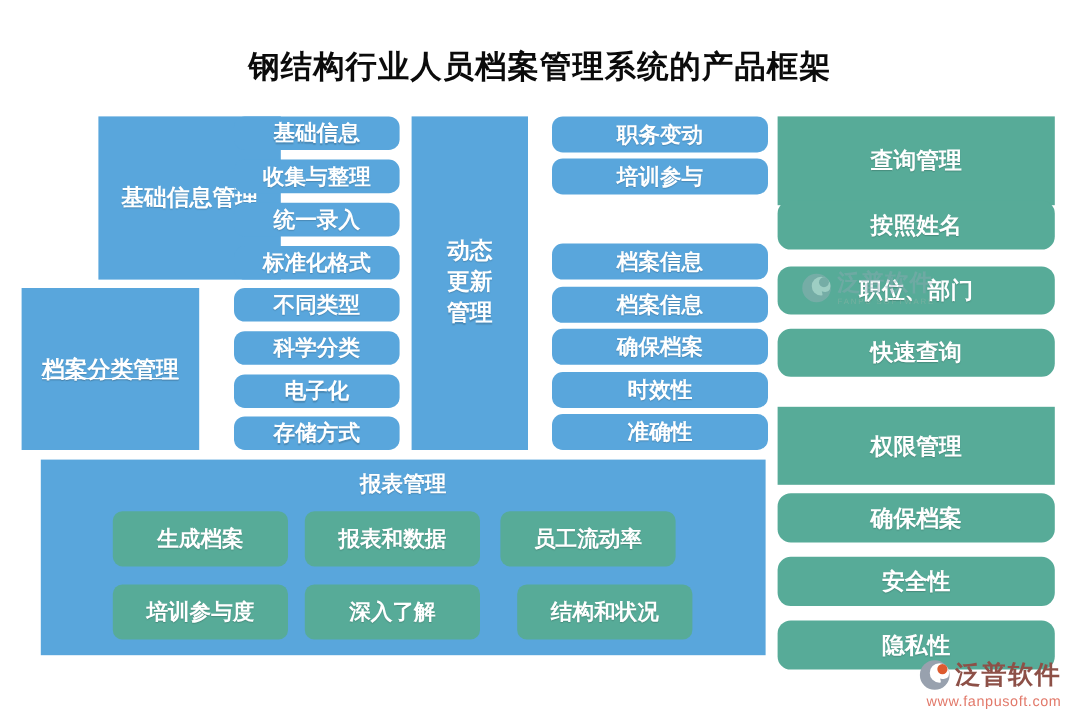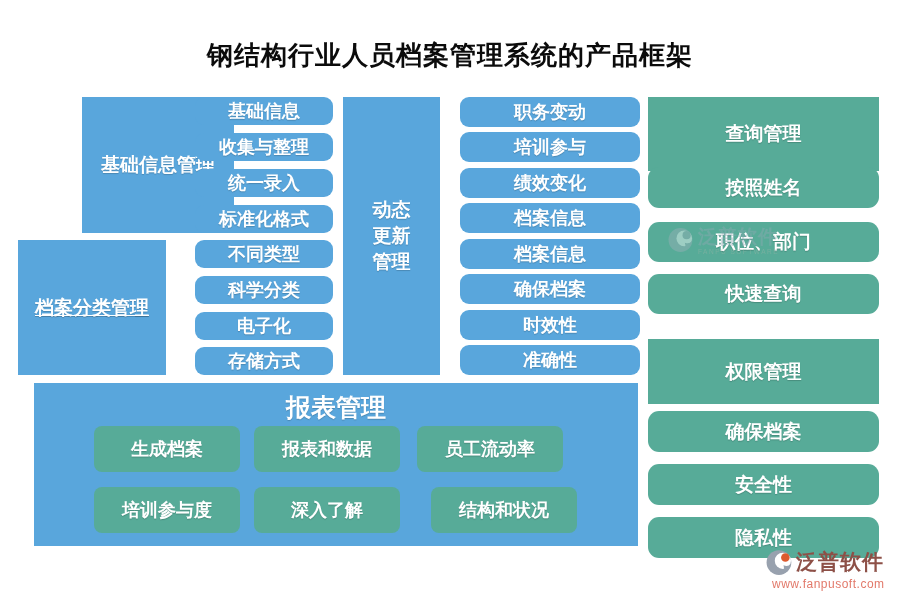--- a/index.html
+++ b/index.html
@@ -36,21 +36,21 @@
   .boxC{left:343px;top:97px;width:97px;height:278px;}
   .boxC .wrap2{width:42px;line-height:1.38;word-break:break-all;}
   
   .colD{left:460px;width:180px;height:30px;}
   
   .colE{left:648px;width:231px;}
   
   .report{left:34px;top:383px;width:604px;height:163px;}
   .report-title{
     position:absolute;left:34px;top:391px;width:604px;text-align:center;
-    color:#fff;font-weight:700;font-size:25px;text-shadow:0 1px 1px rgba(0,0,0,0.18);
+    color:#fff;font-weight:700;font-size:18px;text-shadow:0 1px 1px rgba(0,0,0,0.18);
   }
   .rbtn{width:146px;height:46px;border-radius:8px;}
   
   .watermark{
     position:absolute;left:668px;top:227px;display:flex;align-items:flex-start;
     opacity:0.42;z-index:6;pointer-events:none;
   }
   .watermark .wm-text{margin-left:4px;color:#8fa9b4;}
   .watermark .wm-cn{font-size:19px;font-weight:700;letter-spacing:1px;line-height:1.1;}
   .watermark .wm-en{font-size:6.5px;letter-spacing:1.5px;color:#9fb6a9;}
@@ -79,21 +79,20 @@
   <div class="blk blue f18 rad colB" style="top:276px">科学分类</div>
   <div class="blk blue f18 rad colB" style="top:312px">电子化</div>
   <div class="blk blue f18 rad colB" style="top:347px">存储方式</div>
 
   <div class="blk blue f19 boxC">
     <div class="wrap2">动态更新管理</div>
   </div>
 
   <div class="blk blue f18 rad colD" style="top:97px">职务变动</div>
   <div class="blk blue f18 rad colD" style="top:132px">培训参与</div>
-  <div class="blk blue f18 rad colD" style="top:168px">绩效变化</div>
   <div class="blk blue f18 rad colD" style="top:203px">档案信息</div>
   <div class="blk blue f18 rad colD" style="top:239px">档案信息</div>
   <div class="blk blue f18 rad colD" style="top:274px">确保档案</div>
   <div class="blk blue f18 rad colD" style="top:310px">时效性</div>
   <div class="blk blue f18 rad colD" style="top:345px">准确性</div>
 
   <div class="blk green f19 colE" style="top:97px;height:74px;">查询管理</div>
   <div class="blk green f19 rad-lg colE" style="top:167px;height:41px;">按照姓名</div>
   <div class="blk green f19 rad-lg colE" style="top:222px;height:40px;">职位、部门</div>
   <div class="blk green f19 rad-lg colE" style="top:274px;height:40px;">快速查询</div>

